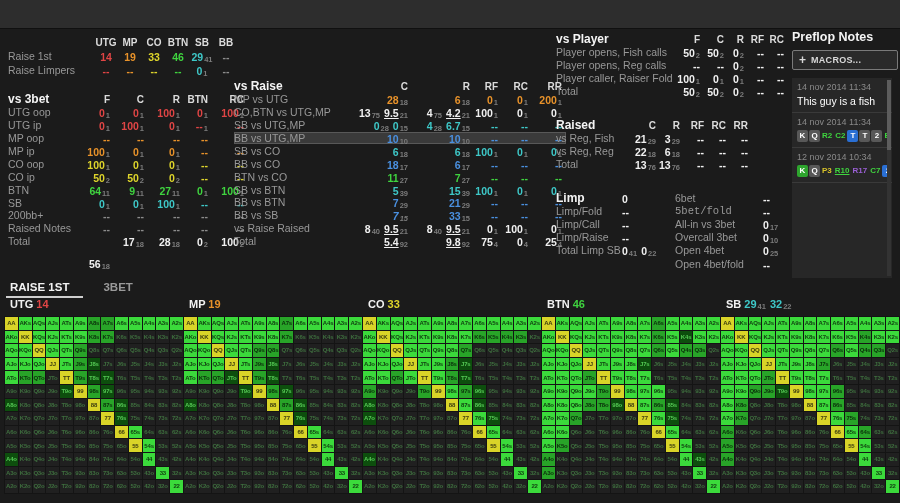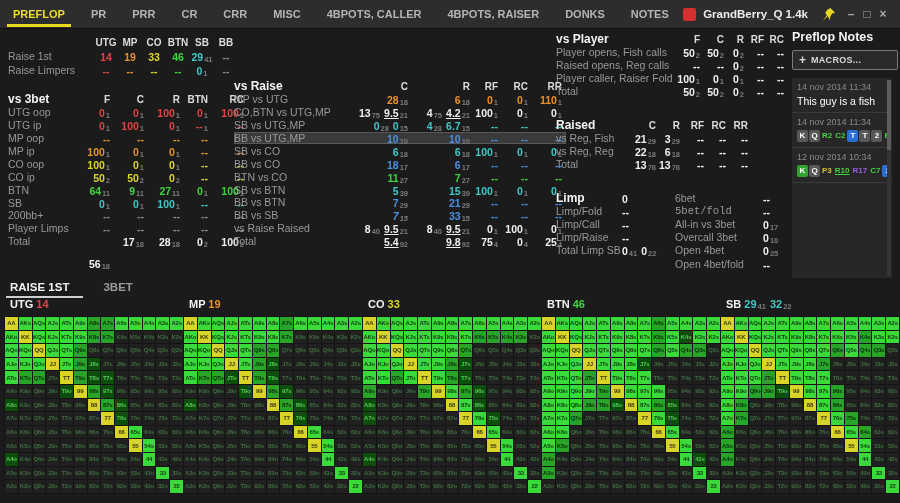--- a/index.html
+++ b/index.html
@@ -70,44 +70,20 @@
   .c-g{background:#28a428;color:#0b300b;}
   .c-d{background:#0d4e0d;color:#54c854;}
   .c-e{background:#202020;color:#3e6e3e;}
 </style>
 </head>
 <body>
 
 <div id="app">
 
   <div id="titlebar">
-    <div id="tabs">
-        <div class="tab active">PREFLOP</div>
-        <div class="tab">PR</div>
-        <div class="tab">PRR</div>
-        <div class="tab">CR</div>
-        <div class="tab">CRR</div>
-        <div class="tab">MISC</div>
-        <div class="tab">4BPOTS, CALLER</div>
-        <div class="tab">4BPOTS, RAISER</div>
-        <div class="tab">DONKS</div>
-        <div class="tab">NOTES</div>
-      </div>
-    <div id="titlebar-right">
-      <span class="app-badge"></span>
-      <span class="win-title">GrandBerry_Q 1.4k</span>
-      <svg class="pin" viewBox="0 0 16 16">
-        <path d="M10 1l5 5-3.2 1-2 3.6-.3 3.4-2.3-4.3L2 15l4.2-6.2L4.5 6l2-2.8z" fill="#e8d820"></path>
-      </svg>
-      <span id="win-controls" style="display: flex;">
-          <span class="win-ctl">–</span>
-          <span class="win-ctl">□</span>
-          <span class="win-ctl">×</span>
-        </span>
-    </div>
   </div>
 
   <div id="pos-block" class="blk" style="left:8px;top:36px;width:232px;">
       <div class="srow tall">
         <div class="slabel" style="width: 86px;"></div>
         <div class="chead ctr" style="width: 24px;">UTG</div>
         <div class="chead ctr" style="width: 24px;">MP</div>
         <div class="chead ctr" style="width: 24px;">CO</div>
         <div class="chead ctr" style="width: 24px;">BTN</div>
         <div class="chead ctr" style="width: 24px;">SB</div>
@@ -207,21 +183,21 @@
       </div>
       <div class="srow">
         <div class="slabel" style="width: 72px;">200bb+</div>
         <div class="scell" style="width: 30px;"><span class="scell-inner"><span class="v" style="color: rgb(140, 140, 140);">--</span></span></div>
         <div class="scell" style="width: 34px;"><span class="scell-inner"><span class="v" style="color: rgb(140, 140, 140);">--</span></span></div>
         <div class="scell" style="width: 36px;"><span class="scell-inner"><span class="v" style="color: rgb(140, 140, 140);">--</span></span></div>
         <div class="scell" style="width: 28px;"><span class="scell-inner"><span class="v" style="color: rgb(140, 140, 140);">--</span></span></div>
         <div class="scell" style="width: 36px;"><span class="scell-inner"><span class="v" style="color: rgb(140, 140, 140);">--</span></span></div>
       </div>
       <div class="srow">
-        <div class="slabel" style="width: 72px;">Player Limps</div>
+        <div class="slabel" style="width: 72px;">Raised Notes</div>
         <div class="scell" style="width: 30px;"><span class="scell-inner"><span class="v" style="color: rgb(140, 140, 140);">--</span></span></div>
         <div class="scell" style="width: 34px;"><span class="scell-inner"><span class="v" style="color: rgb(140, 140, 140);">--</span></span></div>
         <div class="scell" style="width: 36px;"><span class="scell-inner"><span class="v" style="color: rgb(140, 140, 140);">--</span></span></div>
         <div class="scell" style="width: 28px;"><span class="scell-inner"><span class="v" style="color: rgb(140, 140, 140);">--</span></span></div>
         <div class="scell" style="width: 36px;"><span class="scell-inner"><span class="v" style="color: rgb(140, 140, 140);">--</span></span></div>
       </div>
       <div class="srow">
         <div class="slabel" style="width: 72px;">Total</div>
         <div class="scell" style="width: 30px; margin-top: 44px;"><span class="scell-inner"><span class="v" style="color: rgb(240, 240, 240);">56</span><span class="sub">18</span></span></div>
         <div class="scell" style="width: 34px;"><span class="scell-inner"><span class="v" style="color: rgb(240, 240, 240);">17</span><span class="sub">18</span></span></div>
@@ -238,21 +214,21 @@
         <div class="chead" style="width: 28px;">RF</div>
         <div class="chead" style="width: 30px;">RC</div>
         <div class="chead" style="width: 34px;">RR</div>
       </div>
       <div class="srow">
         <div class="slabel" style="width: 104px;">MP vs UTG</div>
         <div class="scell" style="width: 70px;"><span class="scell-inner"><span class="v" style="color: rgb(232, 146, 42);">28</span><span class="sub">18</span></span></div>
         <div class="scell" style="width: 62px;"><span class="scell-inner"><span class="v" style="color: rgb(232, 146, 42);">6</span><span class="sub">18</span></span></div>
         <div class="scell" style="width: 28px;"><span class="scell-inner"><span class="v" style="color: rgb(232, 146, 42);">0</span><span class="sub">1</span></span></div>
         <div class="scell" style="width: 30px;"><span class="scell-inner"><span class="v" style="color: rgb(232, 146, 42);">0</span><span class="sub">1</span></span></div>
-        <div class="scell" style="width: 34px;"><span class="scell-inner"><span class="v" style="color: rgb(232, 146, 42);">110</span><span class="sub">1</span></span></div>
+        <div class="scell" style="width: 34px;"><span class="scell-inner"><span class="v" style="color: rgb(232, 146, 42);">200</span><span class="sub">1</span></span></div>
       </div>
       <div class="srow">
         <div class="slabel" style="width: 104px;">CO,BTN vs UTG,MP</div>
         <div class="scell" style="width: 70px;"><span class="scell-inner"><span class="v" style="color: rgb(240, 240, 240);">13</span><span class="sub">75</span><span class="v un" style="color: rgb(240, 240, 240);">9.5</span><span class="sub">21</span></span></div>
         <div class="scell" style="width: 62px;"><span class="scell-inner"><span class="v" style="color: rgb(240, 240, 240);">4</span><span class="sub">75</span><span class="v un" style="color: rgb(240, 240, 240);">4.2</span><span class="sub">21</span></span></div>
         <div class="scell" style="width: 28px;"><span class="scell-inner"><span class="v" style="color: rgb(240, 240, 240);">100</span><span class="sub">1</span></span></div>
         <div class="scell" style="width: 30px;"><span class="scell-inner"><span class="v" style="color: rgb(240, 240, 240);">0</span><span class="sub">1</span></span></div>
         <div class="scell" style="width: 34px;"><span class="scell-inner"><span class="v" style="color: rgb(240, 240, 240);">0</span><span class="sub">1</span></span></div>
       </div>
       <div class="srow">
@@ -347,21 +323,21 @@
       </div>
       <div class="srow">
         <div class="slabel" style="width: 118px;">Player opens, Fish calls</div>
         <div class="scell" style="width: 26px;"><span class="scell-inner"><span class="v" style="color: rgb(240, 240, 240);">50</span><span class="sub">2</span></span></div>
         <div class="scell" style="width: 24px;"><span class="scell-inner"><span class="v" style="color: rgb(240, 240, 240);">50</span><span class="sub">2</span></span></div>
         <div class="scell" style="width: 20px;"><span class="scell-inner"><span class="v" style="color: rgb(240, 240, 240);">0</span><span class="sub">2</span></span></div>
         <div class="scell" style="width: 20px;"><span class="scell-inner"><span class="v" style="color: rgb(240, 240, 240);">--</span></span></div>
         <div class="scell" style="width: 20px;"><span class="scell-inner"><span class="v" style="color: rgb(240, 240, 240);">--</span></span></div>
       </div>
       <div class="srow">
-        <div class="slabel" style="width: 118px;">Raised opens, Reg calls</div>
+        <div class="slabel" style="width: 118px;">Player opens, Reg calls</div>
         <div class="scell" style="width: 26px;"><span class="scell-inner"><span class="v" style="color: rgb(240, 240, 240);">--</span></span></div>
         <div class="scell" style="width: 24px;"><span class="scell-inner"><span class="v" style="color: rgb(240, 240, 240);">--</span></span></div>
         <div class="scell" style="width: 20px;"><span class="scell-inner"><span class="v" style="color: rgb(240, 240, 240);">0</span><span class="sub">2</span></span></div>
         <div class="scell" style="width: 20px;"><span class="scell-inner"><span class="v" style="color: rgb(240, 240, 240);">--</span></span></div>
         <div class="scell" style="width: 20px;"><span class="scell-inner"><span class="v" style="color: rgb(240, 240, 240);">--</span></span></div>
       </div>
       <div class="srow">
         <div class="slabel" style="width: 118px;">Player caller, Raiser Fold</div>
         <div class="scell" style="width: 26px;"><span class="scell-inner"><span class="v" style="color: rgb(240, 240, 240);">100</span><span class="sub">1</span></span></div>
         <div class="scell" style="width: 24px;"><span class="scell-inner"><span class="v" style="color: rgb(240, 240, 240);">0</span><span class="sub">1</span></span></div>

